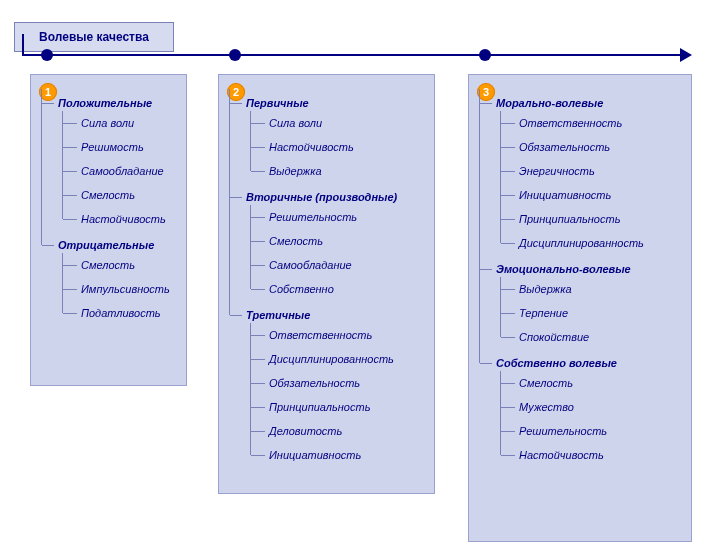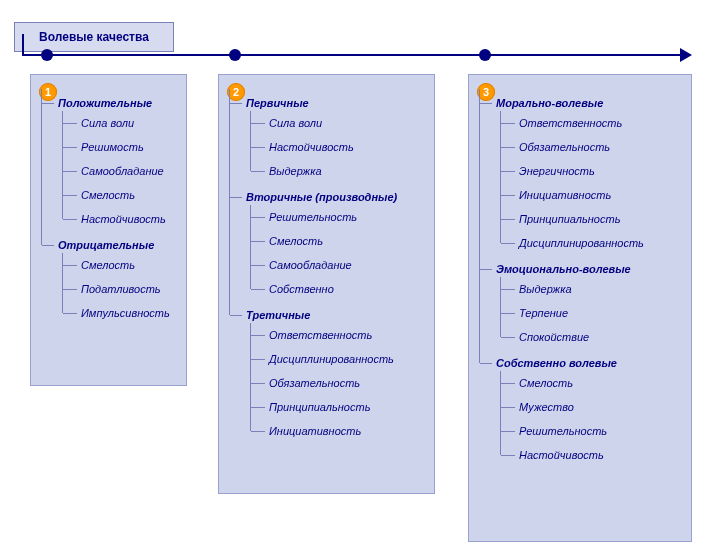--- a/index.html
+++ b/index.html
@@ -187,22 +187,22 @@
           <ul class="tree-root">
             <li class="group"><span>Положительные</span><ul>
                 <li>Сила воли</li>
                 <li>Решимость</li>
                 <li>Самообладание</li>
                 <li>Смелость</li>
                 <li>Настойчивость</li>
               </ul></li>
             <li class="group"><span>Отрицательные</span><ul>
                 <li>Смелость</li>
+                <li>Импульсивность</li>
                 <li>Податливость</li>
-                <li>Импульсивность</li>
               </ul></li>
           </ul>
         </div>
       </div>
       <div class="panel" style="left: 218px; top: 74px; width: 215px; height: 418px;">
         <div class="badge">2</div>
         <div class="tree">
           <ul class="tree-root">
             <li class="group"><span>Первичные</span><ul>
                 <li>Сила воли</li>
@@ -213,20 +213,21 @@
                 <li>Решительность</li>
                 <li>Смелость</li>
                 <li>Самообладание</li>
                 <li>Собственно</li>
               </ul></li>
             <li class="group"><span>Третичные</span><ul>
                 <li>Ответственность</li>
                 <li>Дисциплинированность</li>
                 <li>Обязательность</li>
                 <li>Принципиальность</li>
+                <li>Деловитость</li>
                 <li>Инициативность</li>
               </ul></li>
           </ul>
         </div>
       </div>
       <div class="panel" style="left: 468px; top: 74px; width: 222px; height: 466px;">
         <div class="badge">3</div>
         <div class="tree">
           <ul class="tree-root">
             <li class="group"><span>Морально-волевые</span><ul>

